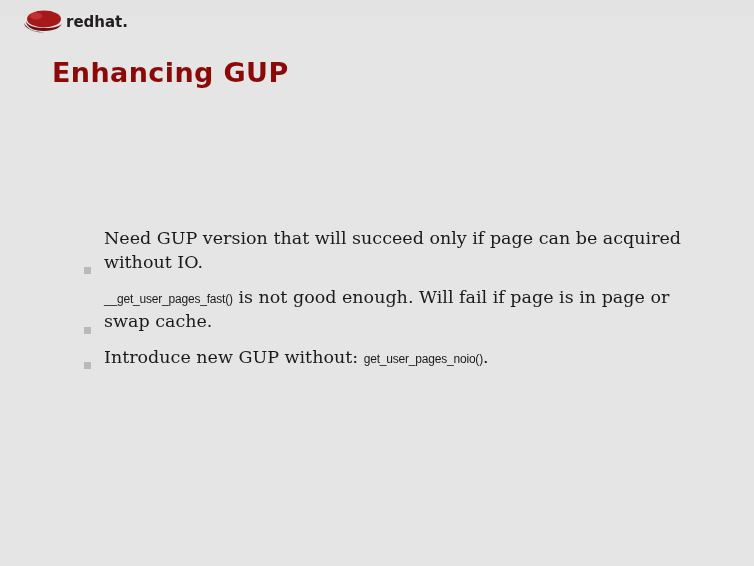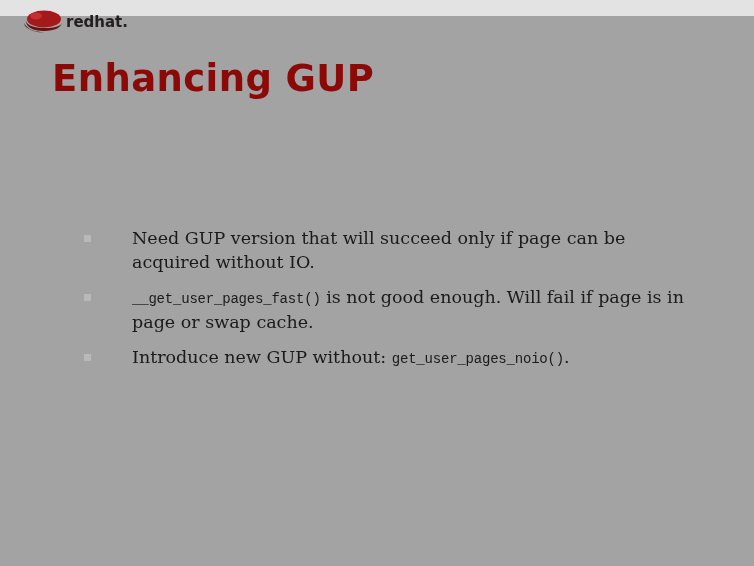--- a/index.html
+++ b/index.html
@@ -13,21 +13,21 @@
     font-family: "DejaVu Sans", sans-serif;
     overflow: hidden;
     position: relative;
   }
   .slide {
     position: absolute;
     left: 0;
     top: 0;
     width: 754px;
     height: 566px;
-    background: #a3a3a3;
+    background: #e5e5e5;
   }
   
   .topbar {
     position: absolute;
     left: 0;
     top: 0;
     width: 754px;
     height: 16px;
     background: #e3e3e3;
   }
@@ -40,55 +40,54 @@
     width: 130px;
   }
   .logo svg {
     display: block;
   }
   .title {
     position: absolute;
     left: 52px;
     top: 57px;
     font-family: "DejaVu Sans", sans-serif;
-    font-size: 37px;
+    font-size: 27px;
     font-weight: bold;
     color: #8b0a08;
     letter-spacing: 0.4px;
   }
   .bullets {
     position: absolute;
     left: 84px;
     top: 226px;
     width: 600px;
   }
   .bullet-row {
     display: flex;
-    align-items: flex-start;
+    align-items: flex-end;
     margin-bottom: 11px;
-    gap: 28px;
   }
   .bullet-marker {
     flex: 0 0 auto;
     width: 7px;
     height: 7px;
     background: #b9b9b9;
     margin-top: 9px;
     margin-right: 13px;
   }
   .bullet-text {
     flex: 1 1 auto;
     font-family: "DejaVu Serif", serif;
     font-size: 17.5px;
     color: #1a1a1a;
     line-height: 1.38;
   }
   .mono {
-    font-family: Liberation Mono, monospace;
-    font-size: 14px;
+    font-family: Liberation Sans, sans-serif;
+    font-size: 12px;
     letter-spacing: -0.2px;
   }
 </style>
 </head>
 <body>
 
 <div class="slide">
 
   <div class="topbar"></div>
 

